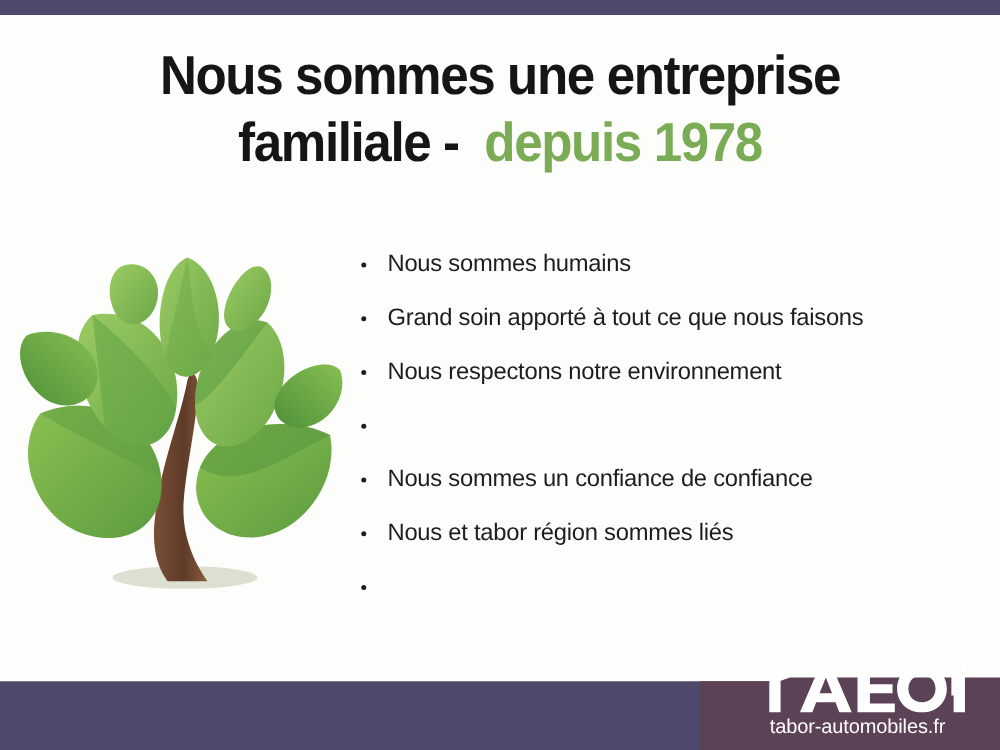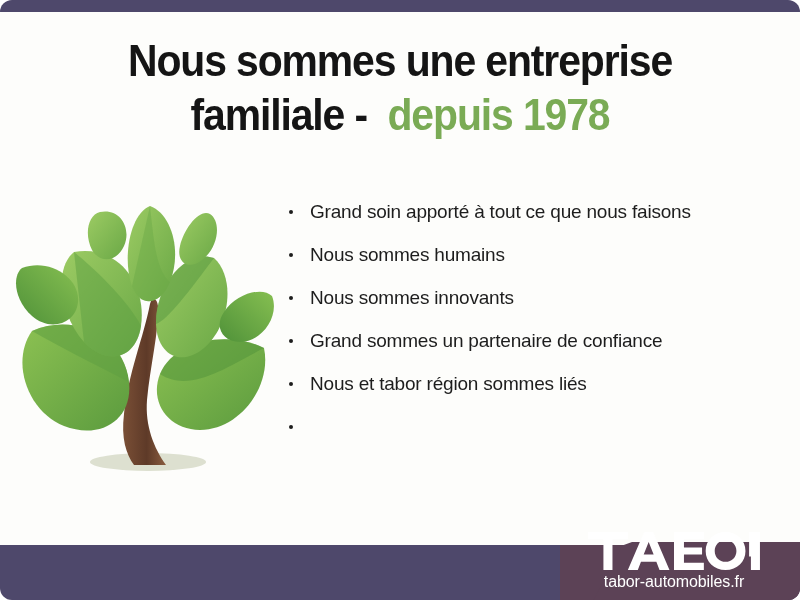--- a/index.html
+++ b/index.html
@@ -14,21 +14,20 @@
     background: #ffffff;
     font-family: "Liberation Sans", sans-serif;
   }
 
   #slide {
     position: relative;
     width: 800px;
     height: 600px;
     background: #fdfdfb;
     overflow: hidden;
-    border-radius: 12px;
   }
 
   
   .band-top {
     position: absolute;
     left: 0;
     top: 0;
     width: 800px;
     height: 12px;
     background: #4e486b;
@@ -57,21 +56,21 @@
     position: absolute;
     right: 0;
     bottom: 0;
     width: 240px;
     height: 55px;
     background: #5c4256;
     z-index: 2;
   }
   .logo-stack {
     position: absolute;
-    right: 26px;
+    right: 14px;
     bottom: 8px;
     width: 200px;
     text-align: center;
     z-index: 5;
     pointer-events: none;
   }
   .logo-wordmark {
     display: block;
     height: 40px;
     line-height: 40px;
@@ -212,33 +211,36 @@
 
       <path fill="url(#lfA)" d="M86 26 C 106 22, 118 42, 110 60 C 103 76, 86 78, 78 64 C 70 48, 74 29, 86 26 Z"></path>
 
       <path fill="url(#lfA)" d="M196 28 C 208 36, 204 62, 188 74 C 174 85, 162 76, 166 60 C 170 42, 186 22, 196 28 Z"></path>
     </svg>
   </div>
 
   <ul class="bullets">
     <li>
       <span class="dot"></span>
+      <span>Nous sommes humains</span>
+    </li>
+    <li>
+      <span class="dot"></span>
       <span>Grand soin apporté à tout ce que nous faisons</span>
     </li>
     <li>
       <span class="dot"></span>
-      <span>Nous sommes humains</span>
-    </li>
-    <li>
-      <span class="dot"></span>
-      <span>Nous sommes innovants</span>
-    </li>
-    <li>
-      <span class="dot"></span>
-      <span>Grand sommes un partenaire de confiance</span>
+      <span>Nous respectons notre environnement</span>
+    </li>
+    <li>
+      <span class="dot"></span>
+    </li>
+    <li>
+      <span class="dot"></span>
+      <span>Nous sommes un confiance de confiance</span>
     </li>
     <li>
       <span class="dot"></span>
       <span>Nous et tabor région sommes liés</span>
     </li>
     <li>
       <span class="dot"></span>
     </li>
   </ul>
 

